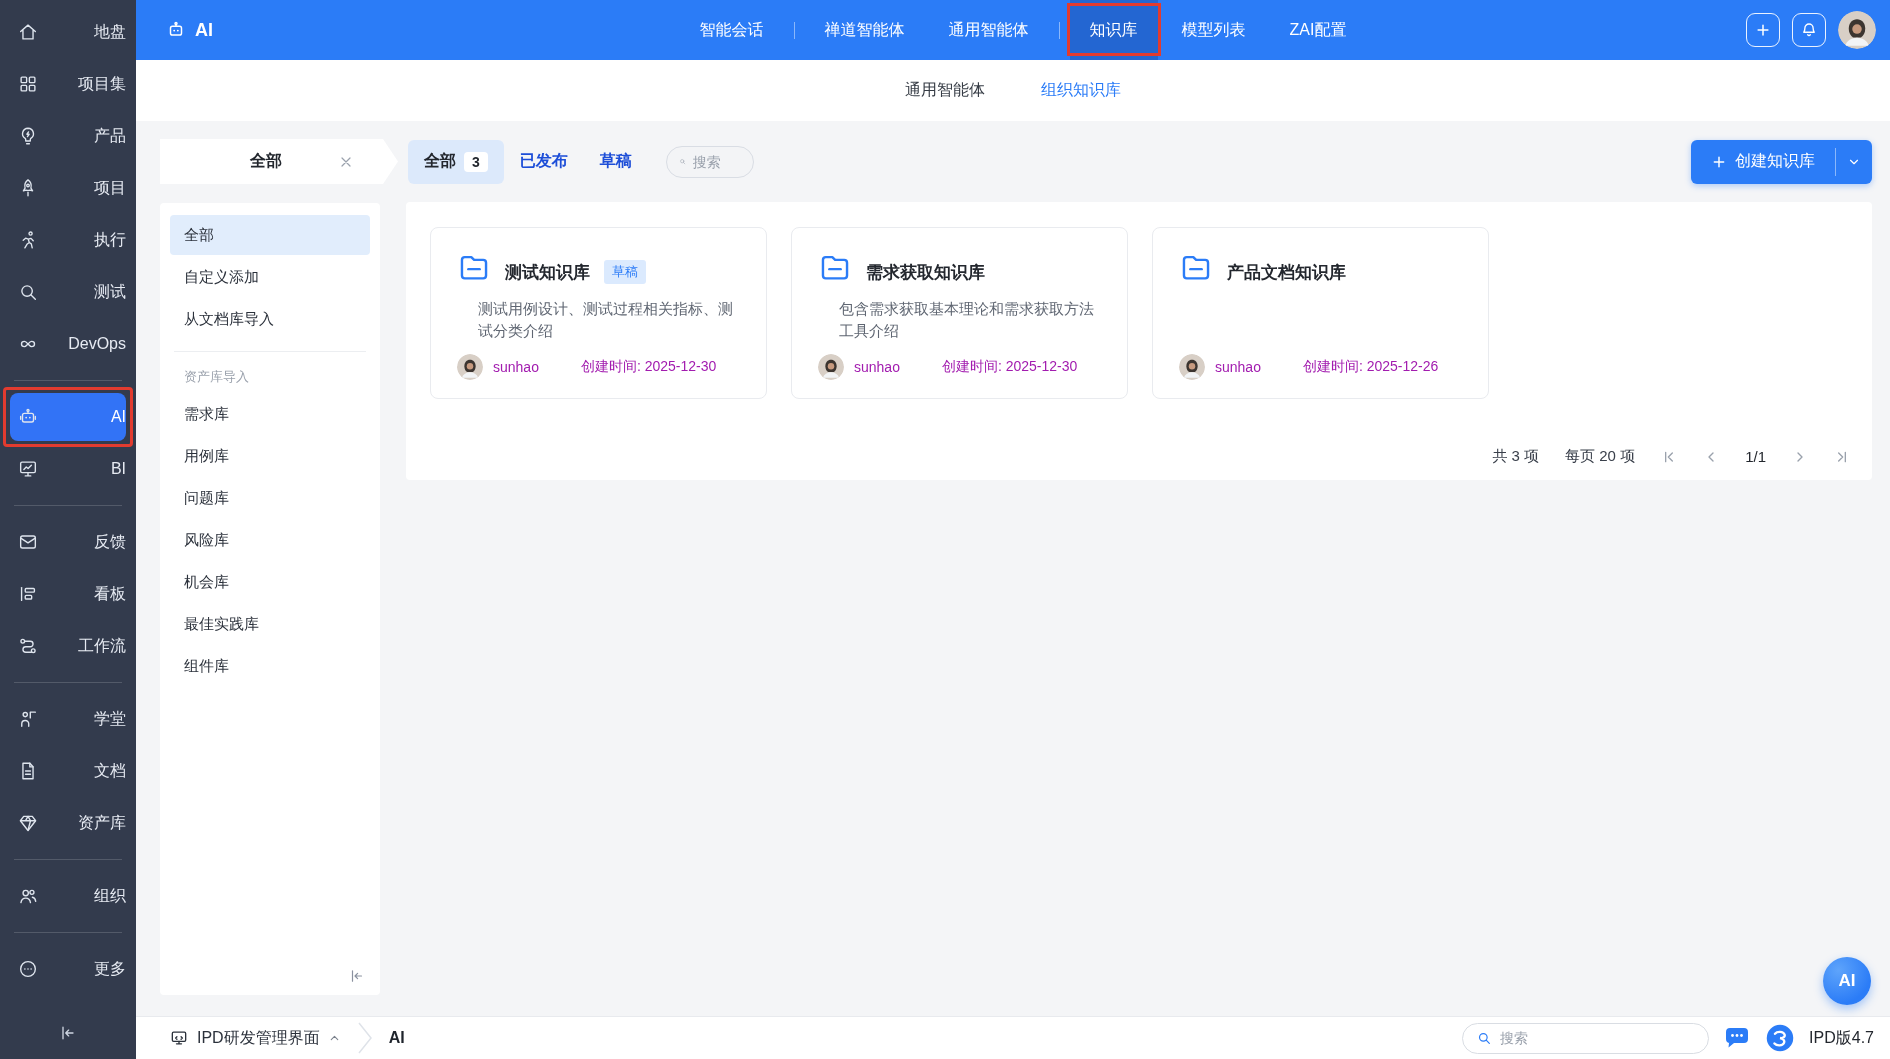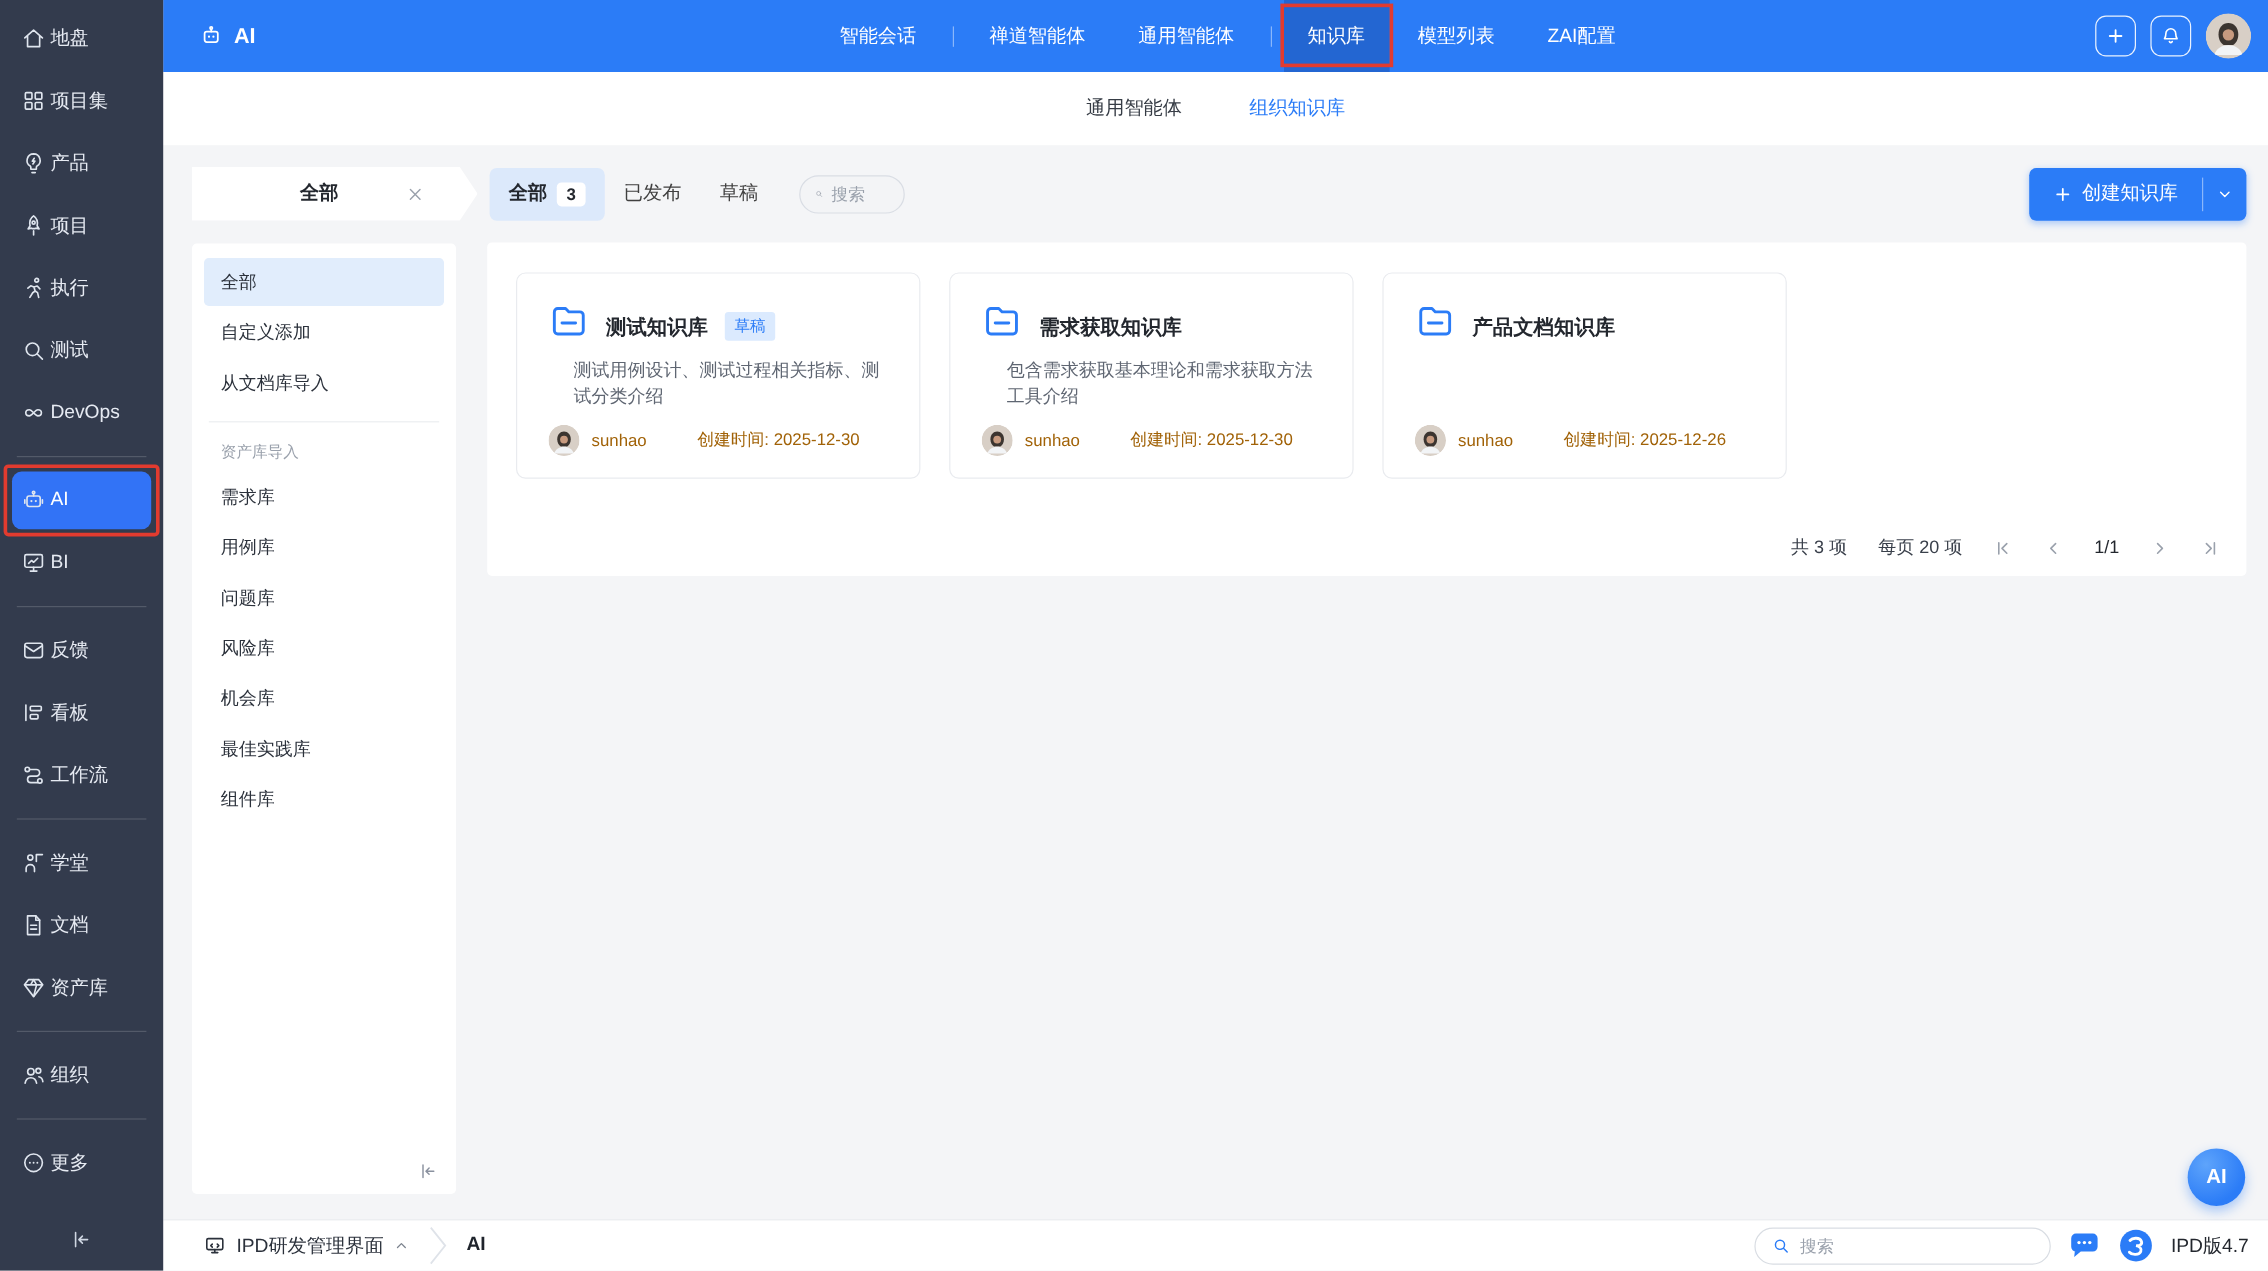--- a/index.html
+++ b/index.html
@@ -4,23 +4,23 @@
 <style>
   * { margin:0; padding:0; box-sizing:border-box; }
   html,body { width:1890px; height:1059px; overflow:hidden;
     font-family:"Liberation Sans","DejaVu Sans",sans-serif; }
   body { position:relative; background:#f4f5f7; color:#2b313b; }
   svg { display:block; }
 
   
   .sidebar { position:absolute; left:0; top:0; width:136px; height:1059px;
     background:#333b4d; color:#e6eaf2; padding:8px 10px 0 10px; z-index:30; }
-  .sb-item { position:relative; display:flex; align-items:center; gap:3px;
+  .sb-item { position:relative; display:flex; align-items:center; gap:15px;
     height:48px; margin-bottom:4px; padding-left:7px; border-radius:8px;
-    font-size:16px; cursor:pointer; white-space:nowrap; }
+    font-size:16px; cursor:pointer; white-space:nowrap;justify-content:space-between; }
   .sb-item .ic { width:22px; height:22px; flex:0 0 22px; color:#dfe5ee; }
   .sb-item.active { background:#3273f6; color:#fff; }
   .sb-divider { height:1px; background:rgba(255,255,255,.16); margin:12px 4px; }
   .sb-redbox { position:absolute; left:-7px; top:-6px; right:-7px; bottom:-6px;
     border:3px solid #e23b2f; border-radius:4px; pointer-events:none; }
   .sb-collapse { position:absolute; bottom:8px; left:0; width:136px; height:36px;
     display:flex; align-items:center; justify-content:center; color:#cfd6e2; cursor:pointer; }
 
   
   .topbar { position:absolute; left:136px; top:0; right:0; height:60px;
@@ -64,22 +64,22 @@
     background:#fff; border-radius:4px; padding:12px 10px; }
   .fp-item { height:40px; display:flex; align-items:center; padding-left:14px;
     font-size:15px; color:#2b313b; border-radius:4px; cursor:pointer; margin-bottom:2px; }
   .fp-item.selected { background:#e1edfc; }
   .fp-divider { height:1px; background:#eceef1; margin:12px 4px; }
   .fp-section { font-size:13px; color:#9aa1ac; padding:4px 0 8px 14px; }
   .fp-collapse { position:absolute; right:14px; bottom:10px; color:#8a919f; cursor:pointer; }
 
   .toolbar { position:absolute; left:272px; top:18px; right:18px; height:45px;
     display:flex; align-items:center; }
-  .tb-tab { display:flex; align-items:center; gap:8px; font-size:16px; color:#404040;
-    padding:0 16px; height:44px; border-radius:6px; cursor:pointer; }
+  .tb-tab { display:flex; align-items:center; gap:8px; font-size:16px; color:#1d4ed8;
+    padding:0 16px; height:44px; border-radius:6px; cursor:pointer;font-weight:bold; }
   .tb-tab.active { background:#dce9fb; color:#23272e; font-weight:bold; }
   .tb-count { background:#fff; border-radius:4px; font-size:14px; font-weight:bold;
     color:#23272e; padding:2px 8px; }
   .tb-search { display:flex; align-items:center; gap:7px; margin-left:18px;
     width:88px; height:32px; border:1px solid #d9dde4; border-radius:16px;
     background:#f3f4f6; padding:0 12px; color:#9aa1ac; }
   .tb-search input { border:none; outline:none; background:transparent; width:48px;
     font-size:14px; color:#555; font-family:inherit; }
   .tb-search input::placeholder { color:#9aa1ac; }
   .create-btn { margin-left:auto; height:44px; display:flex; align-items:stretch;
@@ -95,21 +95,21 @@
   .cards { display:flex; gap:24px; }
   .card { width:337px; height:172px; background:#fff; border:1px solid #e9ebef;
     border-radius:8px; padding:22px 26px; position:relative; cursor:pointer; }
   .card-head { display:flex; align-items:flex-end; gap:14px; }
   .card-title { font-size:17px; font-weight:bold; color:#23272e; }
   .card-badge { background:#dbeafe; color:#2b7cf7; font-size:13px; border-radius:3px;
     padding:3px 8px; font-weight:500; }
   .card-desc { margin-top:14px; font-size:15px; line-height:1.45; color:#5f6672;
     height:44px; overflow:hidden;margin-left:21px; }
   .card-foot { position:absolute; left:26px; right:20px; bottom:18px;
-    display:flex; align-items:center; gap:10px; font-size:14px; color:#a16207; }
+    display:flex; align-items:center; gap:10px; font-size:14px; color:#a21caf; }
   .card-date { margin-left:32px; white-space:nowrap; }
   .mini-avatar { width:26px; height:26px; border-radius:50%; overflow:hidden; flex:0 0 26px; }
 
   .pagination { position:absolute; right:22px; bottom:14px; display:flex;
     align-items:center; gap:26px; font-size:15px; color:#3a404b; }
   .pg-btn { color:#9aa1ac; cursor:pointer; display:flex; align-items:center; }
   .pg-page { color:#23272e; }
 
   
   .bottombar { position:absolute; left:136px; right:0; bottom:0; height:43px;

